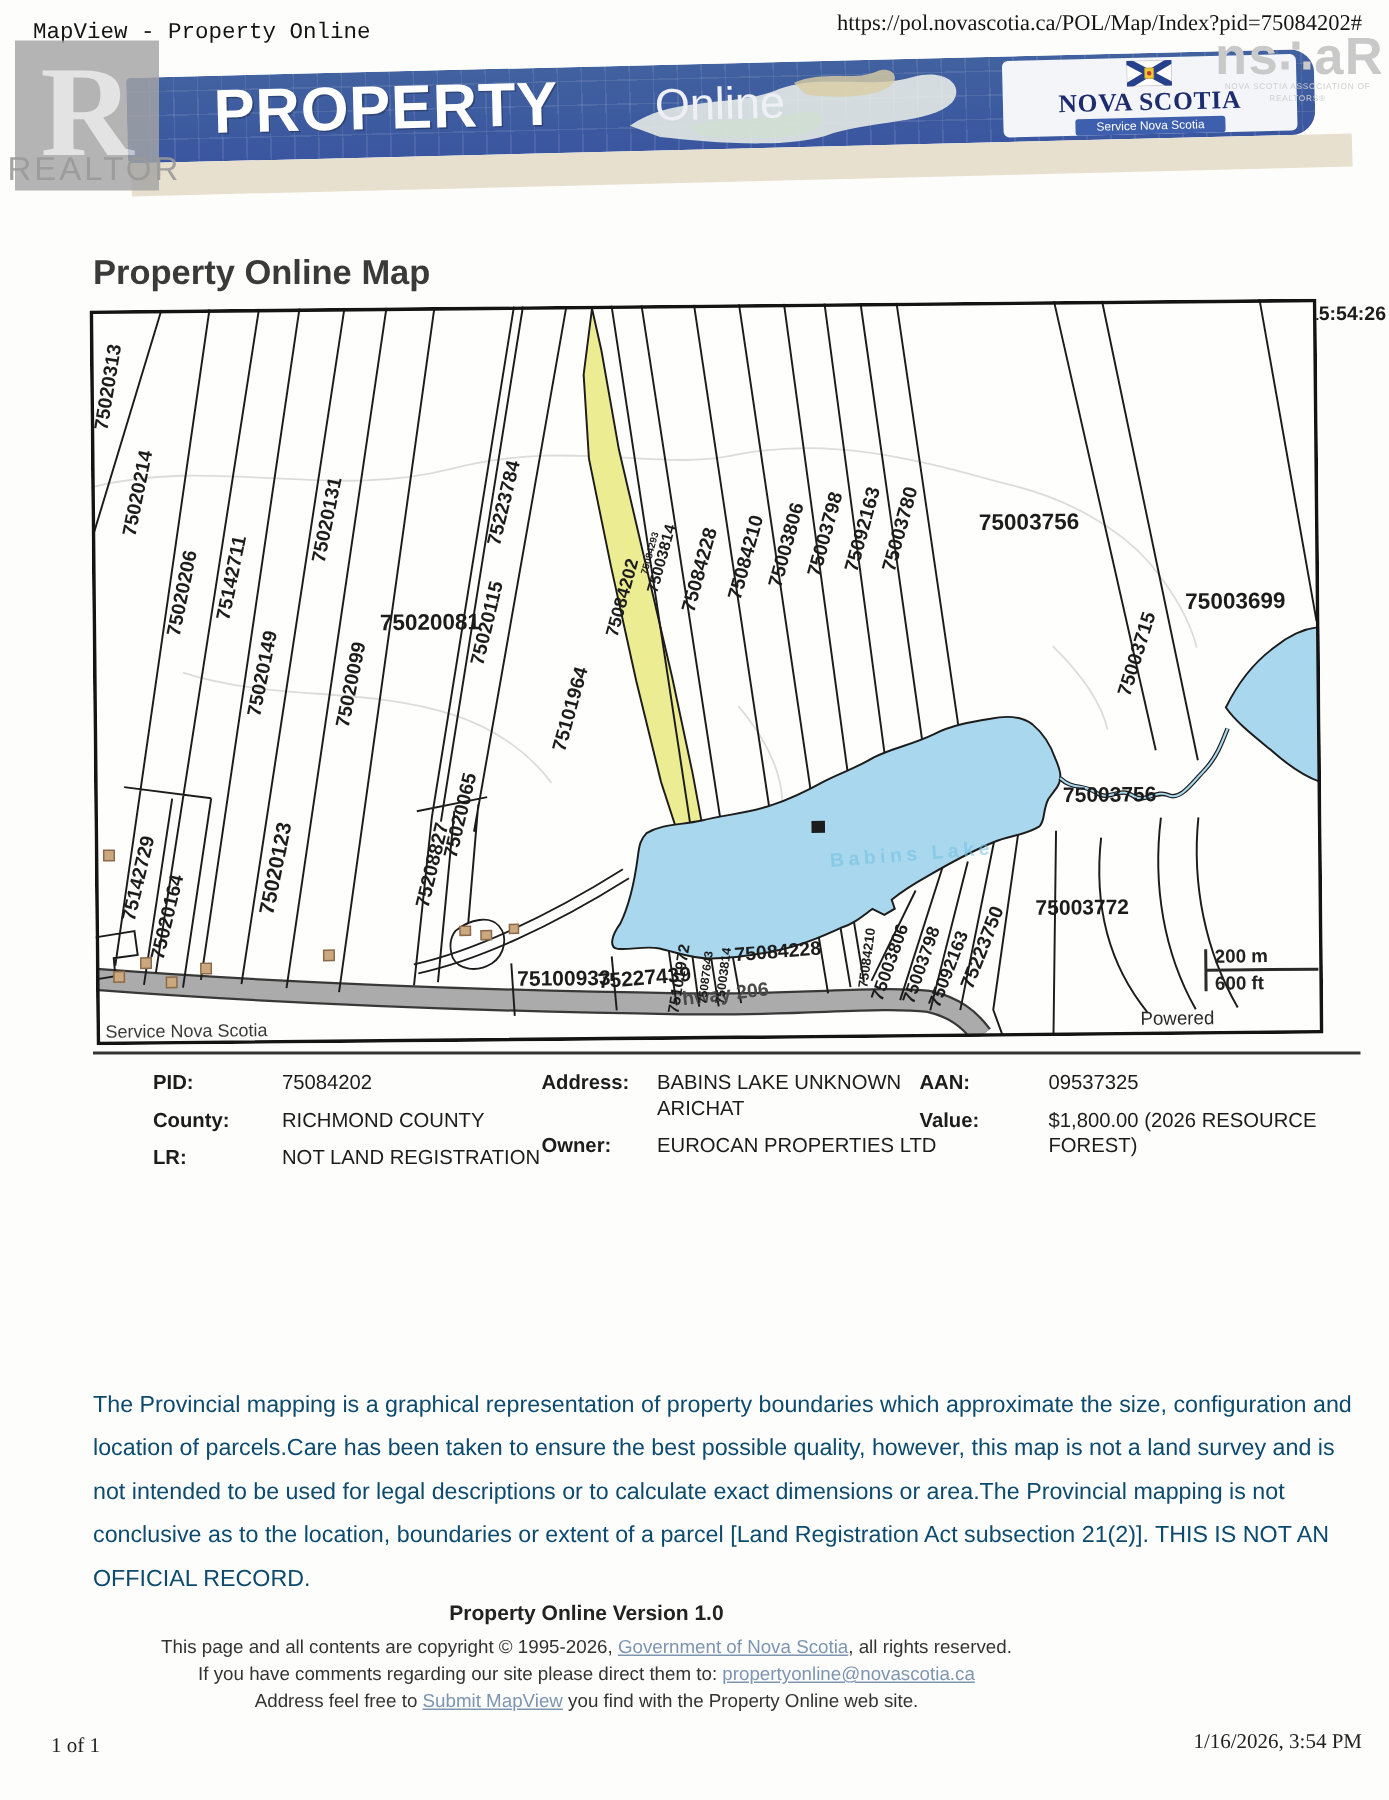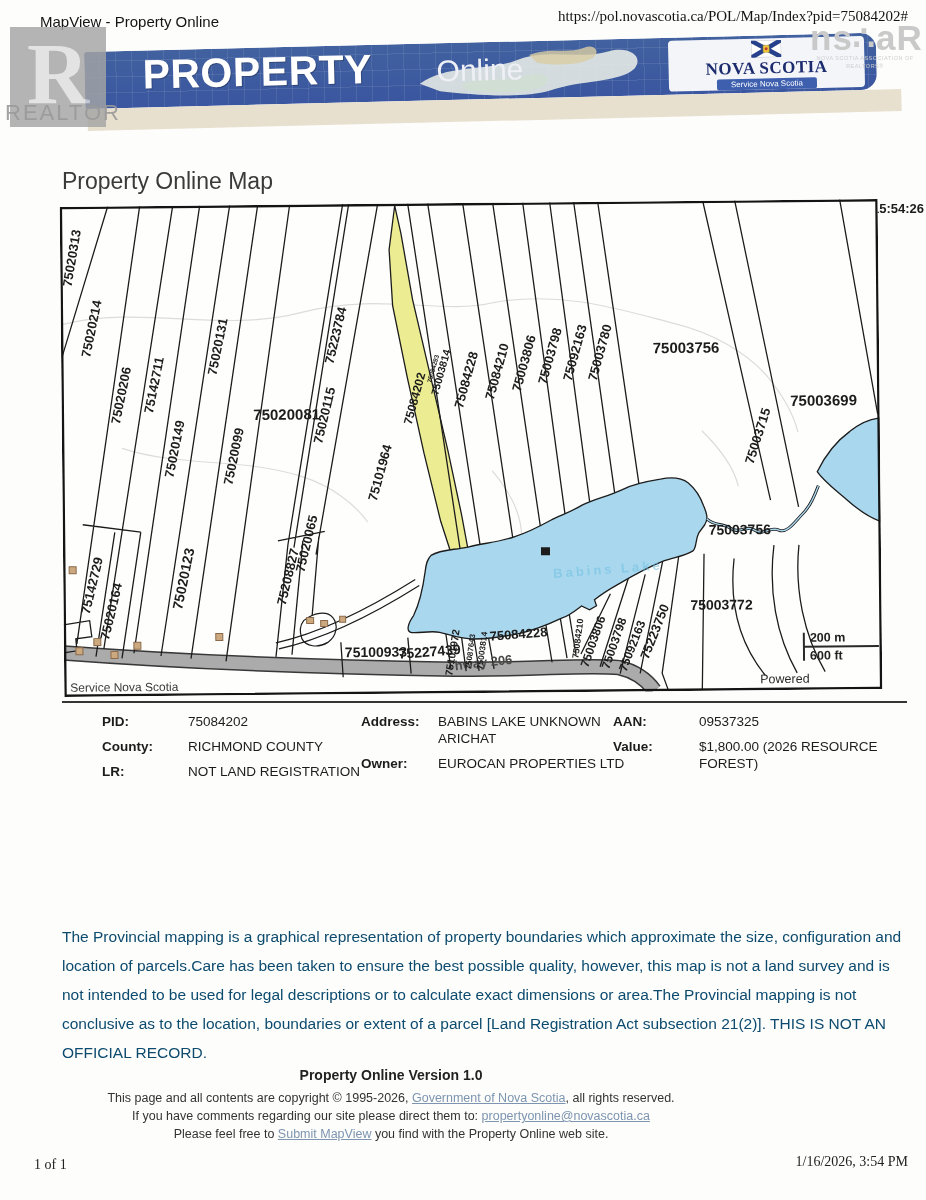--- a/index.html
+++ b/index.html
@@ -1,19 +1,19 @@
 <!DOCTYPE html>
 <html><head>
 <meta charset="utf-8">
 <style>
   html,body{margin:0;padding:0;background:#e9e9e9;}
   .page{position:relative;width:926px;height:1200px;background:#fdfdfc;overflow:hidden;
         font-family:"Liberation Sans",sans-serif;color:#1c1c1c;}
   
-  .chrome-left{position:absolute;left:40px;top:13px;font-family:Liberation Sans, sans-serif;
+  .chrome-left{position:absolute;left:22px;top:13px;font-family:Liberation Mono, monospace;
         font-size:15px;color:#141414;}
   .chrome-right{position:absolute;right:18px;top:8px;font-family:"Liberation Serif",serif;
         font-size:15px;color:#141414;}
   .page-num{position:absolute;left:34px;top:1157px;font-family:"Liberation Serif",serif;
         font-size:14px;color:#222;}
   .print-ts{position:absolute;right:18px;top:1154px;font-family:"Liberation Serif",serif;
         font-size:14px;color:#222;}
   
   .realtor{position:absolute;left:10px;top:27px;width:96px;height:100px;background:#a5a5a5;
         opacity:.82;display:flex;align-items:center;justify-content:center;z-index:6;}
@@ -37,21 +37,21 @@
         letter-spacing:.5px;text-shadow:1px 1px 0 rgba(0,0,0,.25);}
   .banner-sub{position:absolute;left:352px;top:11px;font-size:30px;font-weight:400;color:#eef0f6;}
   .ns-blob{position:absolute;left:295px;top:0;}
   .banner-org{position:absolute;right:12px;top:3px;width:196px;height:51px;background:#f3f5f9;
         border-radius:4px;display:flex;flex-direction:column;align-items:center;justify-content:flex-start;}
   .banner-org .orgname{font-family:"Liberation Serif",serif;font-size:17px;font-weight:bold;
         color:#1c2c6e;letter-spacing:.5px;margin-top:1px;}
   .banner-org .tag{background:#3d5fae;color:#fff;font-size:8px;padding:1px 14px;border-radius:2px;}
   .beige{width:814px;height:22px;background:#e8e0ce;margin-top:0;margin-left:2px;}
   
-  .map-title{position:absolute;left:62px;top:168px;font-size:23px;font-weight:400;color:#3a3a3a;}
+  .map-title{position:absolute;left:62px;top:168px;font-size:23px;font-weight:700;color:#3a3a3a;}
   .map-date{position:absolute;right:2px;top:178px;font-size:13px;color:#1c1c1c;white-space:nowrap;margin-top:23px;}
   .map-date b{font-weight:700;}
   .mapbox{position:absolute;left:62px;top:203px;width:818px;height:490px;
         transform:rotate(-0.55deg);transform-origin:center;}
   .plabel{font-family:"Liberation Sans",sans-serif;font-weight:bold;fill:#1c1c1c;}
   
   .hr1{position:absolute;left:62px;top:701px;width:845px;height:2px;background:#1f1f1f;opacity:.9;}
   .details{position:absolute;top:713px;left:0;width:926px;font-size:13.5px;}
   .dcol{position:absolute;top:0;margin-left:28px;}
   .drow{display:flex;margin-bottom:8px;line-height:17px;}
@@ -292,20 +292,20 @@
 
   <div class="footer">
     <div class="v">Property Online Version 1.0</div>
     <div class="l">
       <span>This page and all contents are copyright © 1995-2026, </span><a>Government of Nova Scotia</a><span>, all rights reserved.</span>
     </div>
     <div class="l">
       <span>If you have comments regarding our site please direct them to: </span><a>propertyonline@novascotia.ca</a>
     </div>
     <div class="l">
-      <span>Please feel free to </span><a>Submit MapView</a><span> you find with the Property Online web site.</span>
+      <span>Address feel free to </span><a>Submit MapView</a><span> you find with the Property Online web site.</span>
     </div>
   </div>
 
   <div class="page-num">1 of 1</div>
   <div class="print-ts">1/16/2026, 3:54 PM</div>
 
 </div>
 
 </body></html>

